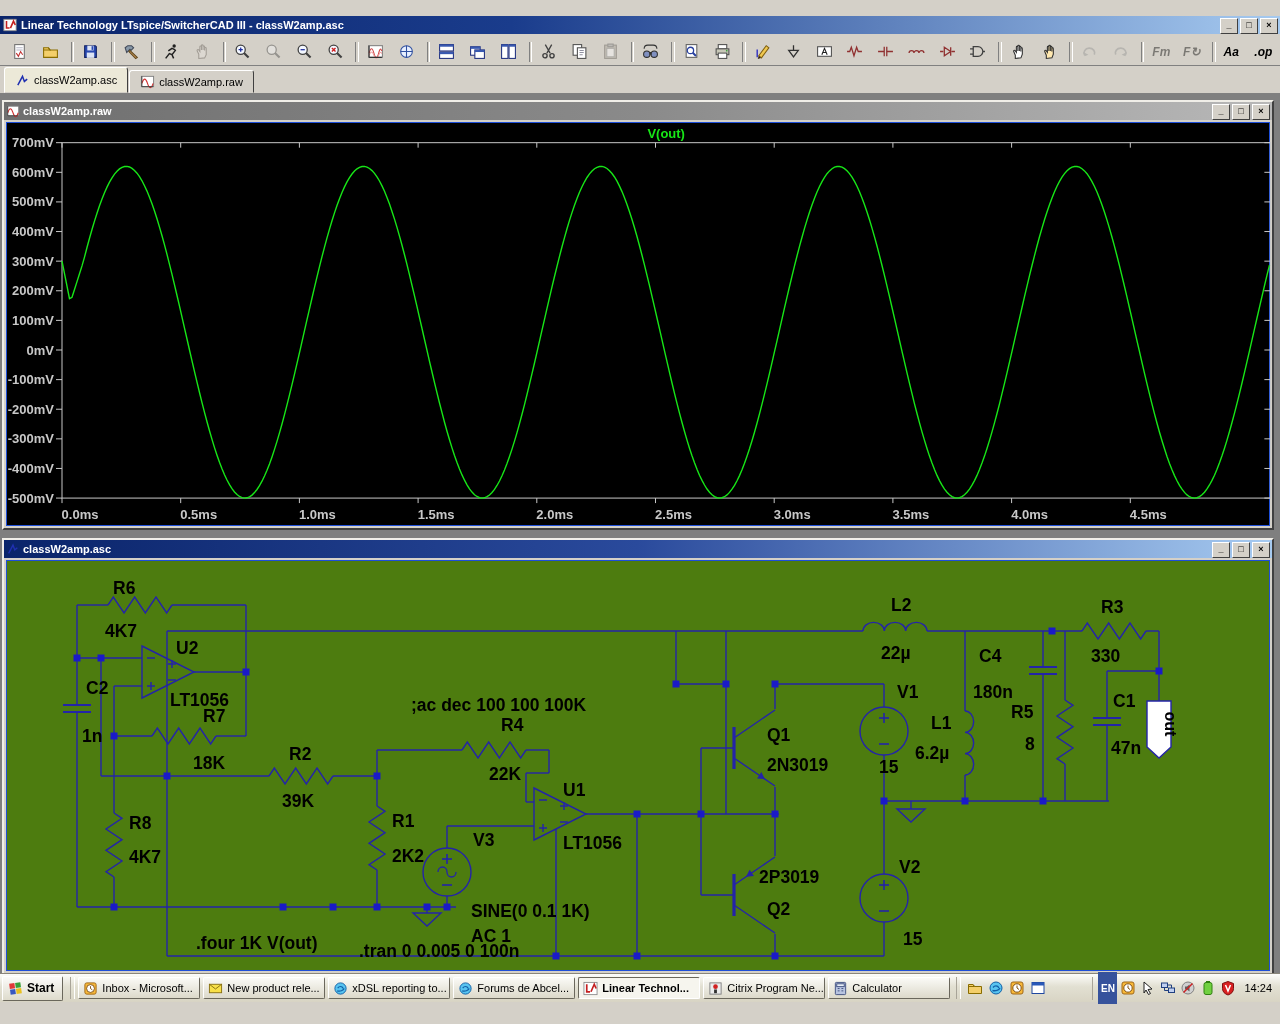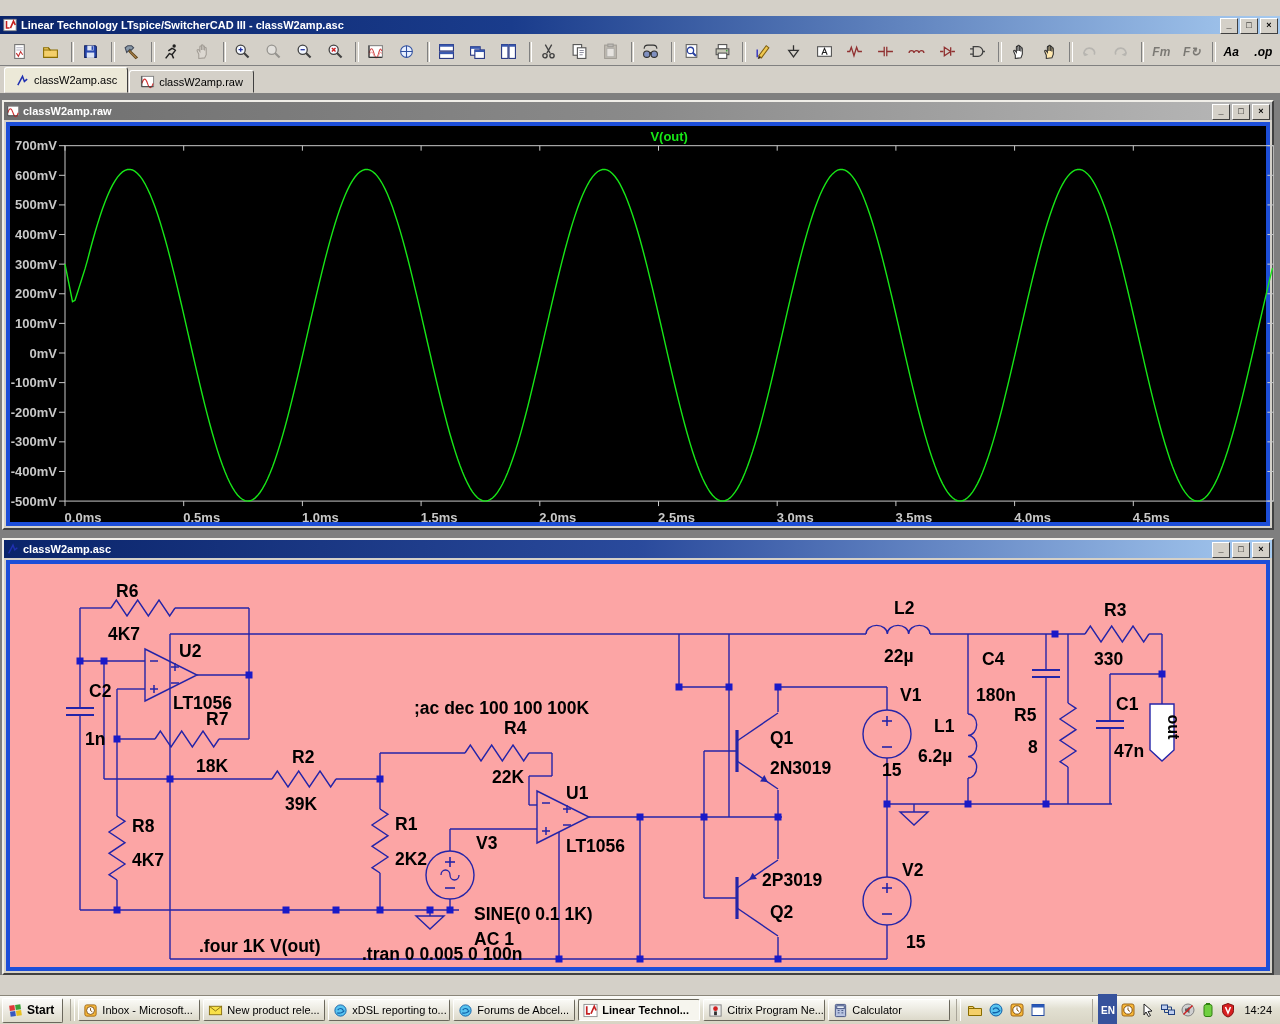--- a/index.html
+++ b/index.html
@@ -30,29 +30,29 @@
   .tab.active{height:24px;background:#ece9d8;font-weight:normal;}
   .tab svg{width:15px;height:15px;}
   
   .mdi{position:absolute;left:0;top:94px;width:1280px;height:881px;background:#7f7f7f;}
   .win{position:absolute;border:2px solid;border-color:#f0eee8 #404040 #404040 #f0eee8;background:#d4d0c8;box-sizing:border-box;}
   .wtitle{height:18px;display:flex;align-items:center;color:#fff;font-size:11px;font-weight:bold;gap:3px;padding-left:2px;position:relative;}
   .wtitle.active{background:linear-gradient(90deg,#0a246a 0%,#2a4a9c 50%,#a6caf0 100%);}
   .wtitle.inactive{background:linear-gradient(90deg,#6f6f6f 0%,#8a8a8a 50%,#b8b8b8 100%);}
   .wtitle .wicon{width:14px;height:14px;}
   .wtitle .winbtns{top:2px;}
-  .wclient{position:absolute;left:2px;right:2px;bottom:2px;top:20px;border:4px solid #1d4ed8;box-sizing:border-box;}
+  .wclient{position:absolute;left:2px;right:2px;bottom:2px;top:20px;border:1px solid #1d4ed8;box-sizing:border-box;}
   .wclient.black{background:#000;}
-  .wclient.schem{background:#fca5a5;}
+  .wclient.schem{background:#4d7c0f;}
   
   .statusbar{position:absolute;left:0;top:975px;width:1280px;height:20px;background:#d4d0c8;border-top:1px solid #fff;}
   .statusright{position:absolute;right:2px;top:2px;width:72px;height:15px;border:1px solid;border-color:#808080 #fff #fff #808080;
       font-size:11px;padding-left:4px;color:#000;background:#d4d0c8;}
   
-  .taskbar{position:absolute;left:0;top:995px;width:1280px;height:29px;
+  .taskbar{position:absolute;left:0;top:973px;width:1280px;height:29px;
      background:linear-gradient(#fdfdfb, #e2e0d2 45%, #d8d4c4);border-top:1px solid #8a867a;display:flex;align-items:center;padding:4px 2px;box-sizing:border-box;}
   .startbtn{height:23px;display:flex;align-items:center;gap:4px;padding:0 8px 0 5px;margin-right:4px;
      background:linear-gradient(#fbfbf9,#dedbcc);border:1px solid;border-color:#fff #6a675c #6a675c #fff;border-radius:2px;
      font-weight:bold;font-size:12px;color:#000;}
   .startbtn svg{width:15px;height:15px;}
   .taskdiv{width:3px;height:22px;border-left:1px solid #a8a498;border-right:1px solid #fff;margin:0 3px;}
   .taskbtn{width:122px;height:22px;display:flex;align-items:center;gap:4px;padding:0 4px;margin-right:3px;
      background:linear-gradient(#fafaf6,#dcd9ca);border:1px solid;border-color:#fff #6a675c #6a675c #fff;border-radius:2px;
      font-size:11px;color:#000;overflow:hidden;white-space:nowrap;box-sizing:border-box;}
   .taskbtn svg{width:15px;height:15px;flex:none;}

